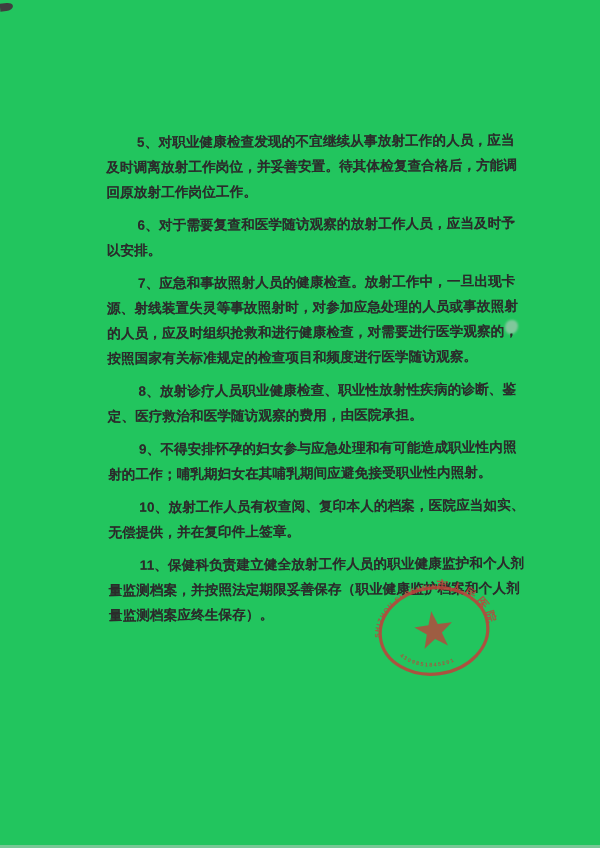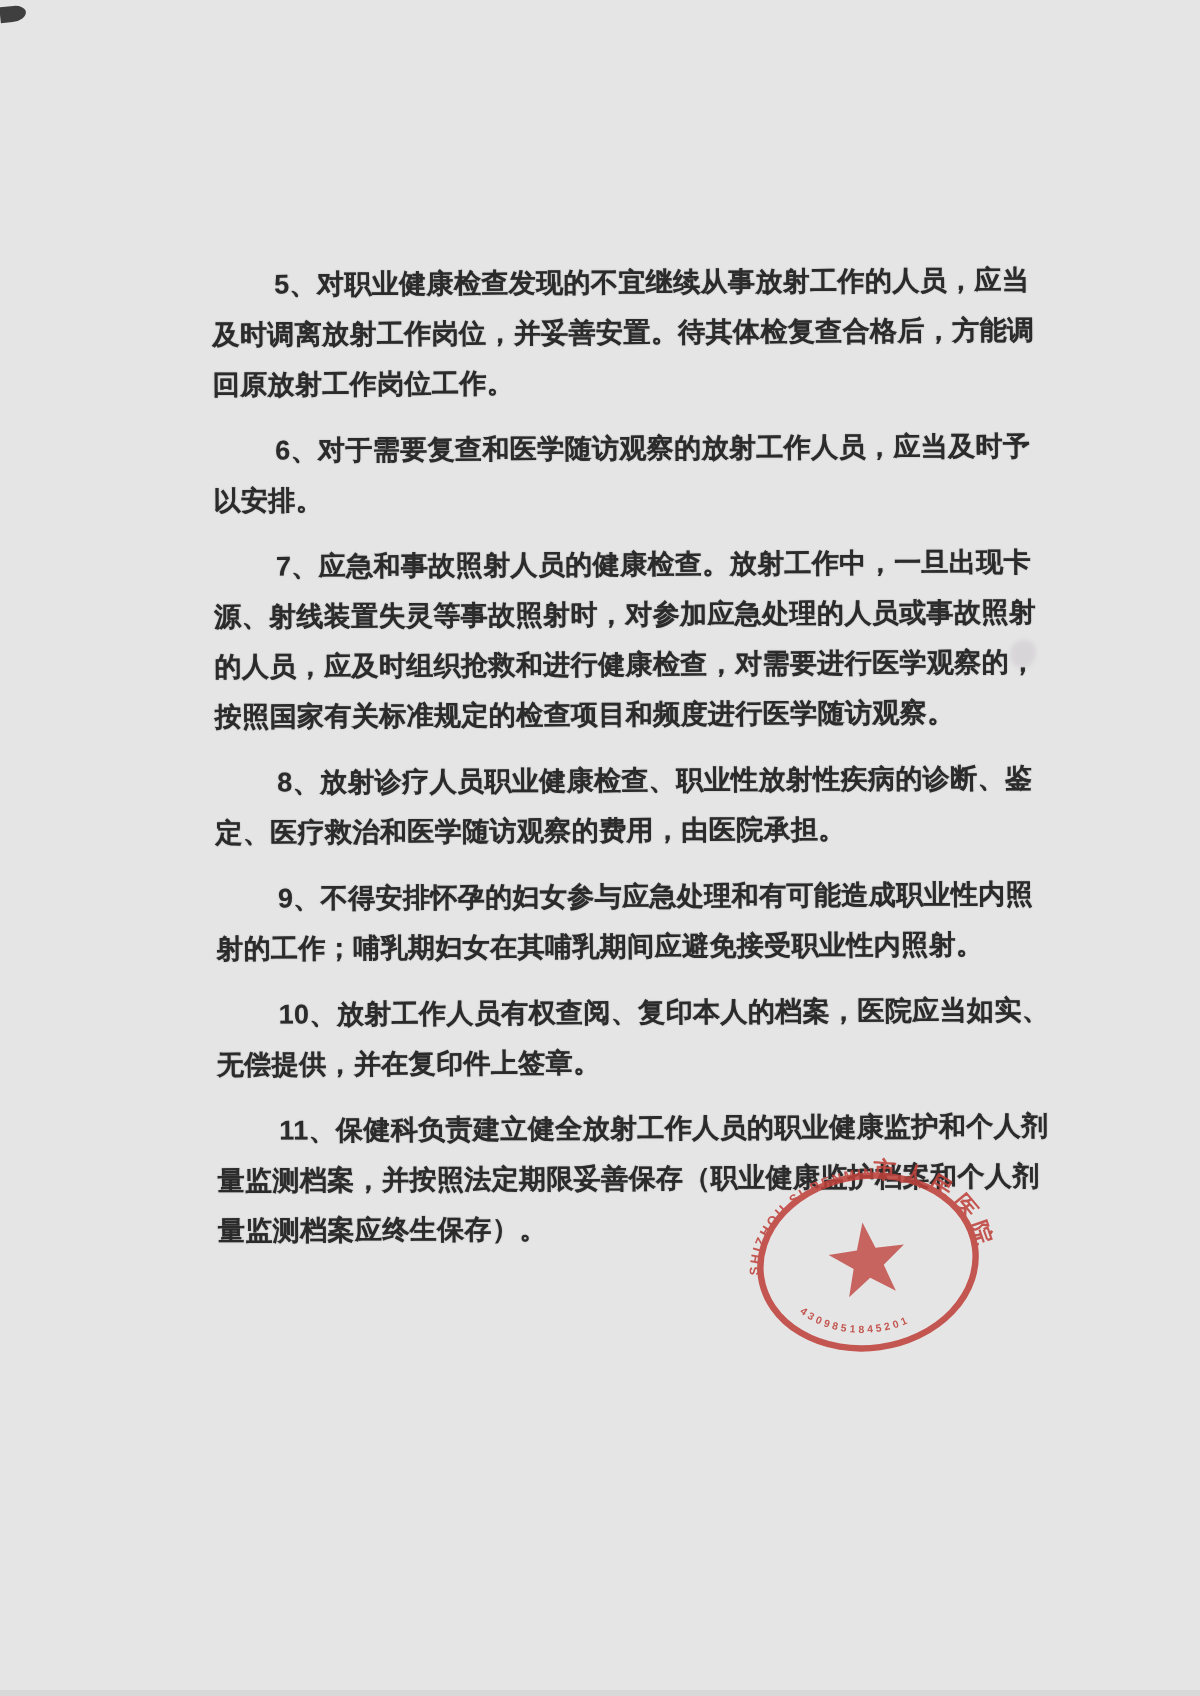--- a/index.html
+++ b/index.html
@@ -5,21 +5,21 @@
   html, body { margin: 0; padding: 0; }
   body {
     width: 600px; height: 848px;
     background: #ffffff;
     position: relative;
     overflow: hidden;
     font-family: "Liberation Sans", sans-serif;
   }
   .page {
     position: absolute; inset: 0;
-    background: #e5e5e5;
+    background: #22c55e;
   }
   .doc-text {
     position: absolute;
     left: 106px; top: 130px; width: 404px;
     transform: rotate(-0.35deg);
     transform-origin: left top;
     color: #2b2b2b;
     font-weight: 700;
     font-size: 13.5px;
     letter-spacing: 0.2px;

